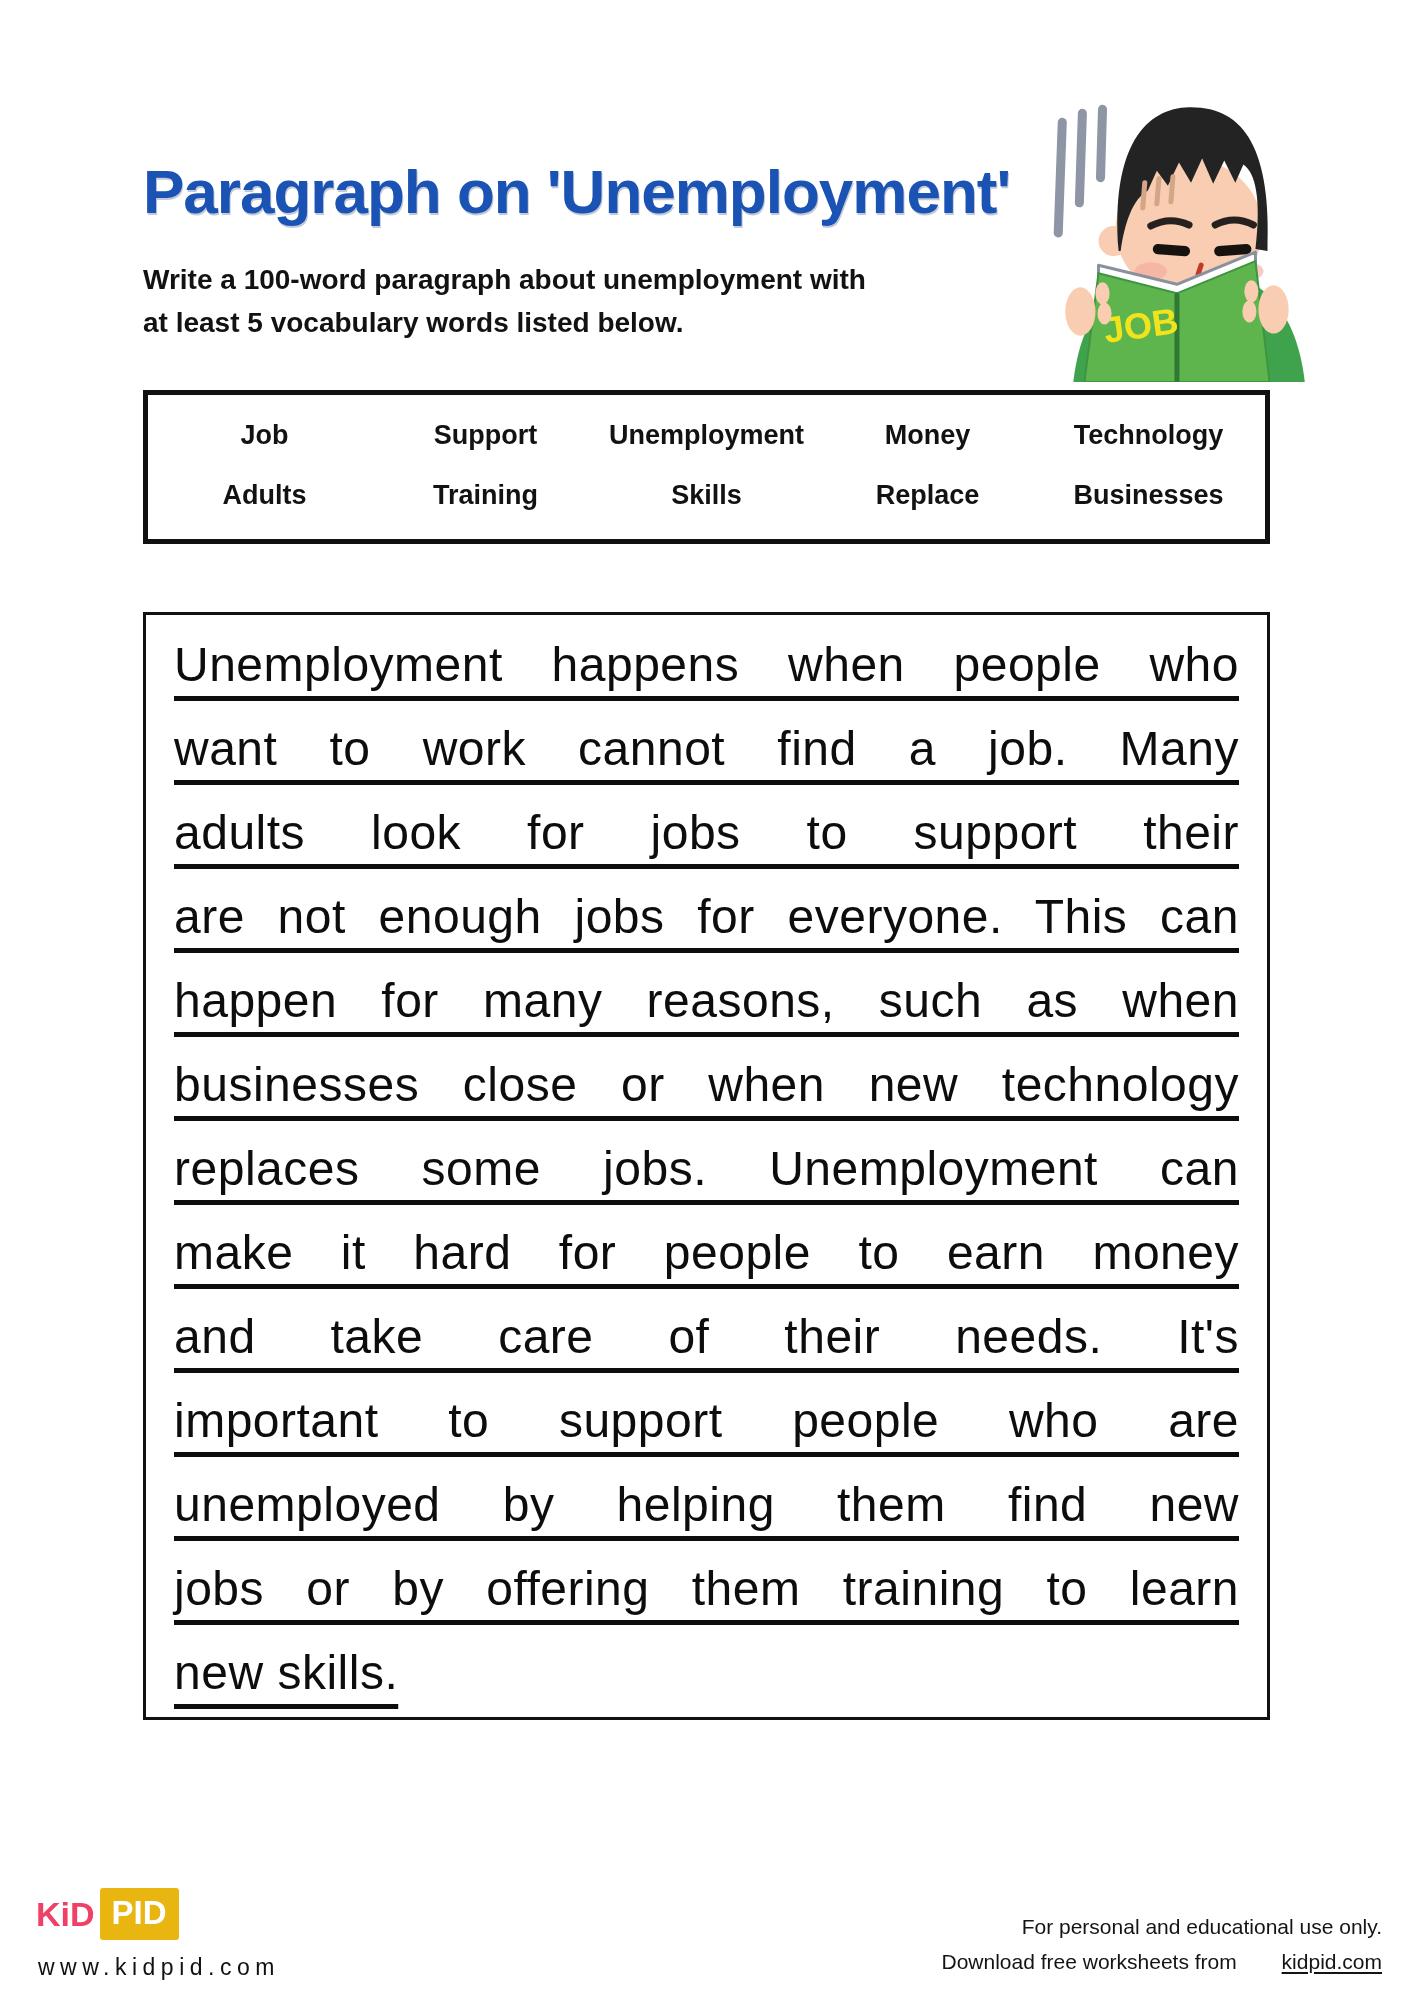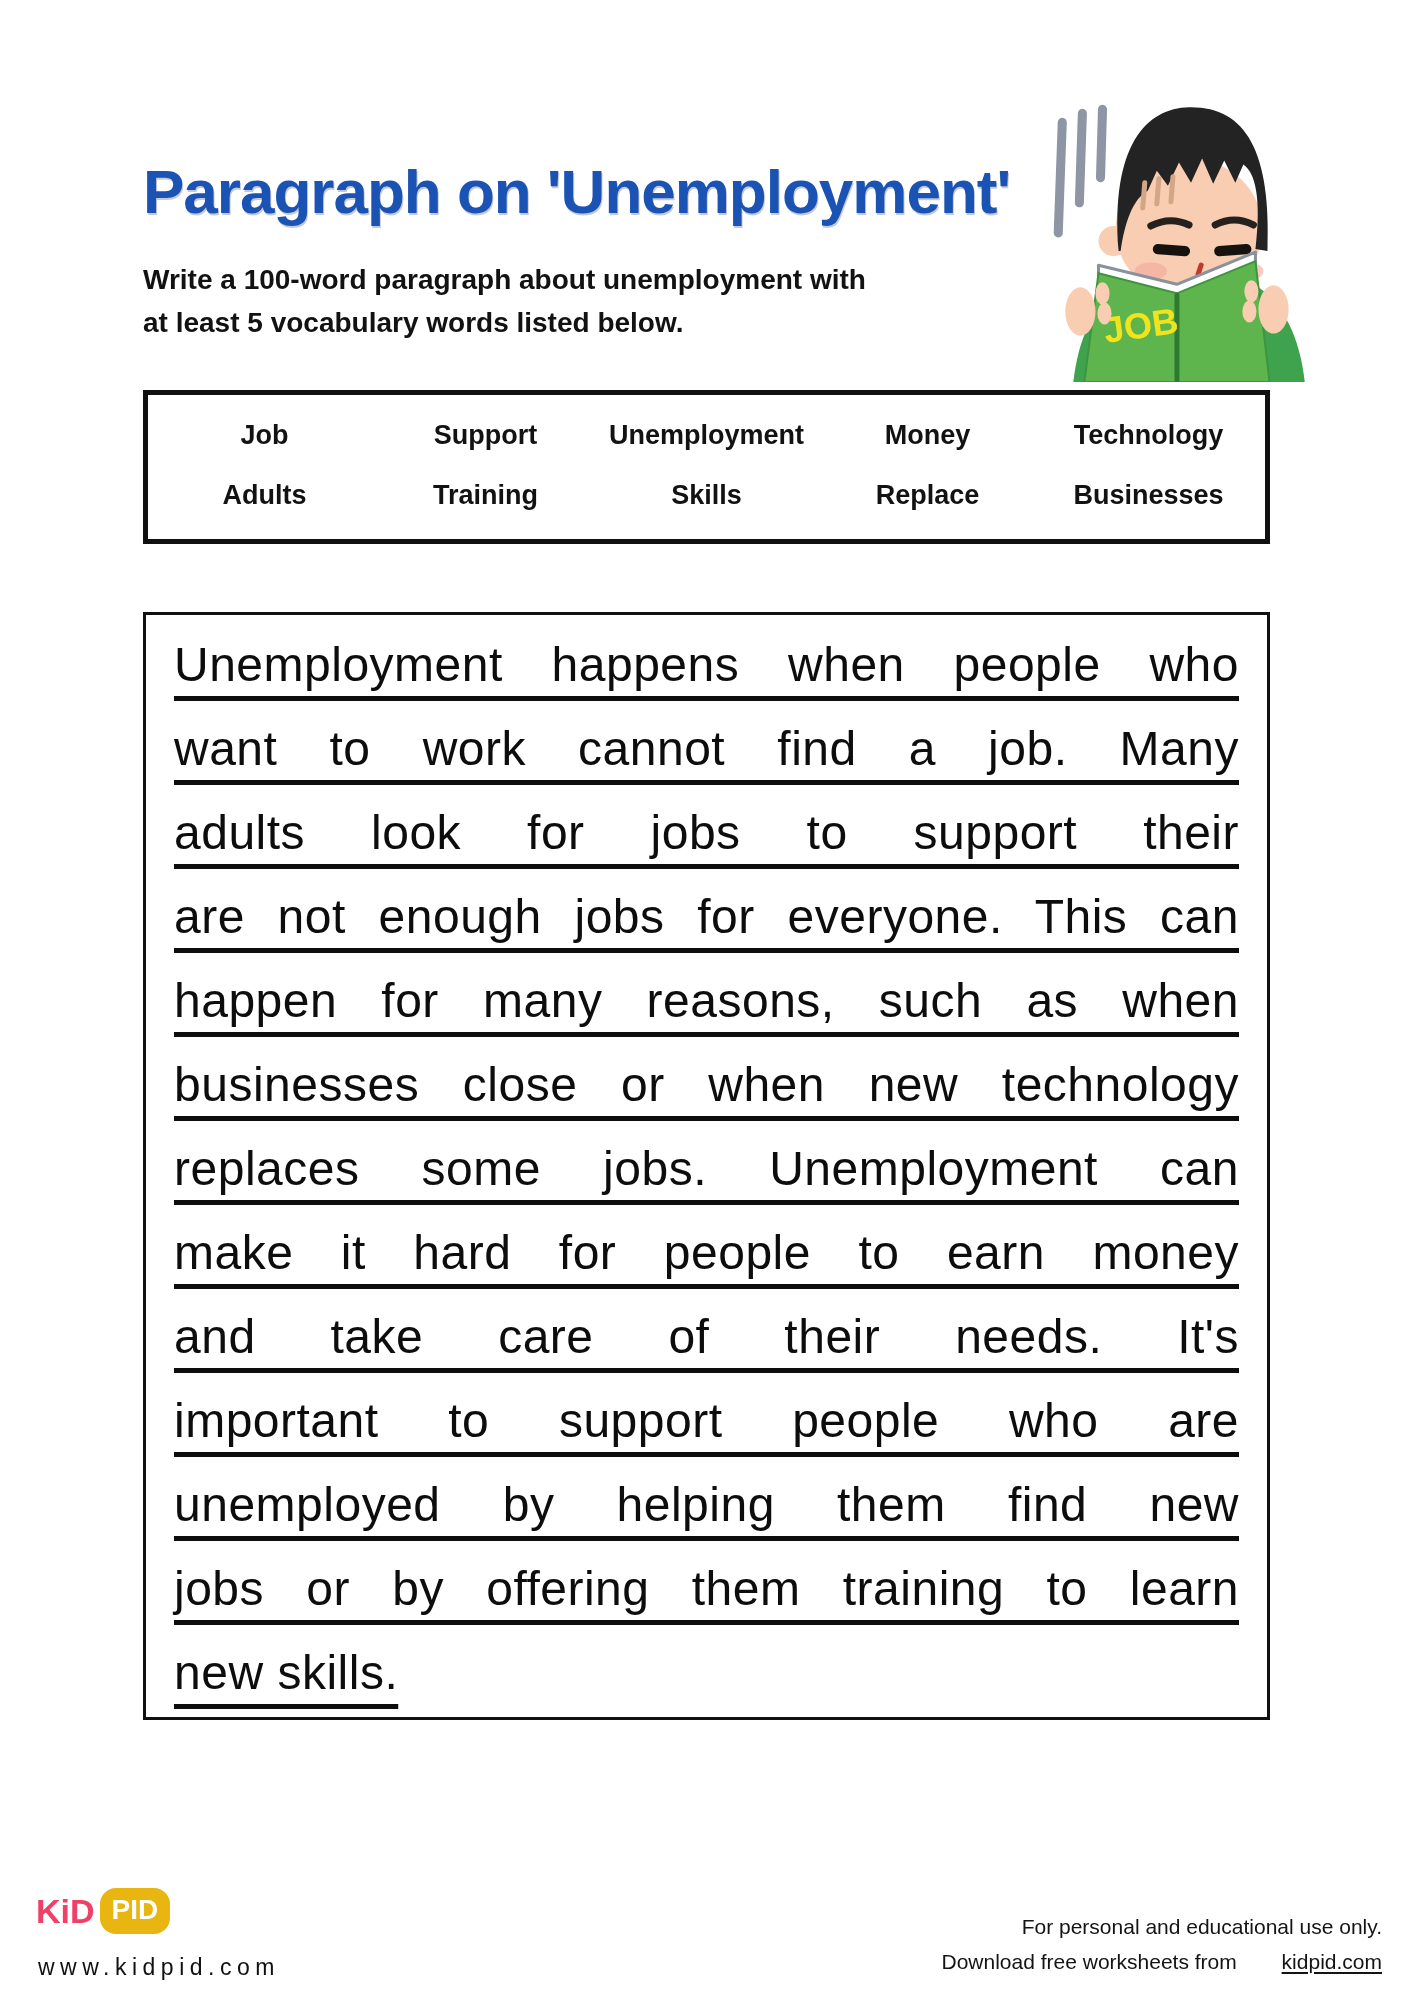--- a/index.html
+++ b/index.html
@@ -77,22 +77,22 @@
   .logo {
     position:absolute; left:36px; top:1888px;
     display:flex; align-items:center; gap:5px;
   }
   .logo-kid {
     font-size:34px; font-weight:800; color:#ef4067; letter-spacing:0;
   }
   .logo-pid {
     display:inline-block;
     background:#e9b511; color:#ffffff;
-    font-size:28px; font-weight:800;
-    padding:6px 12px 8px; border-radius:16px;
+    font-size:33px; font-weight:800;
+    padding:6px 12px 8px; border-radius:3px;
   }
   .logo-url {
     position:absolute; left:38px; top:1954px;
     font-size:23px; letter-spacing:5.5px; color:#111;
   }
   .footer-note {
     position:absolute; right:32px; top:1910px;
     text-align:right;
     font-size:21px; color:#141414; line-height:1.65;
   }

